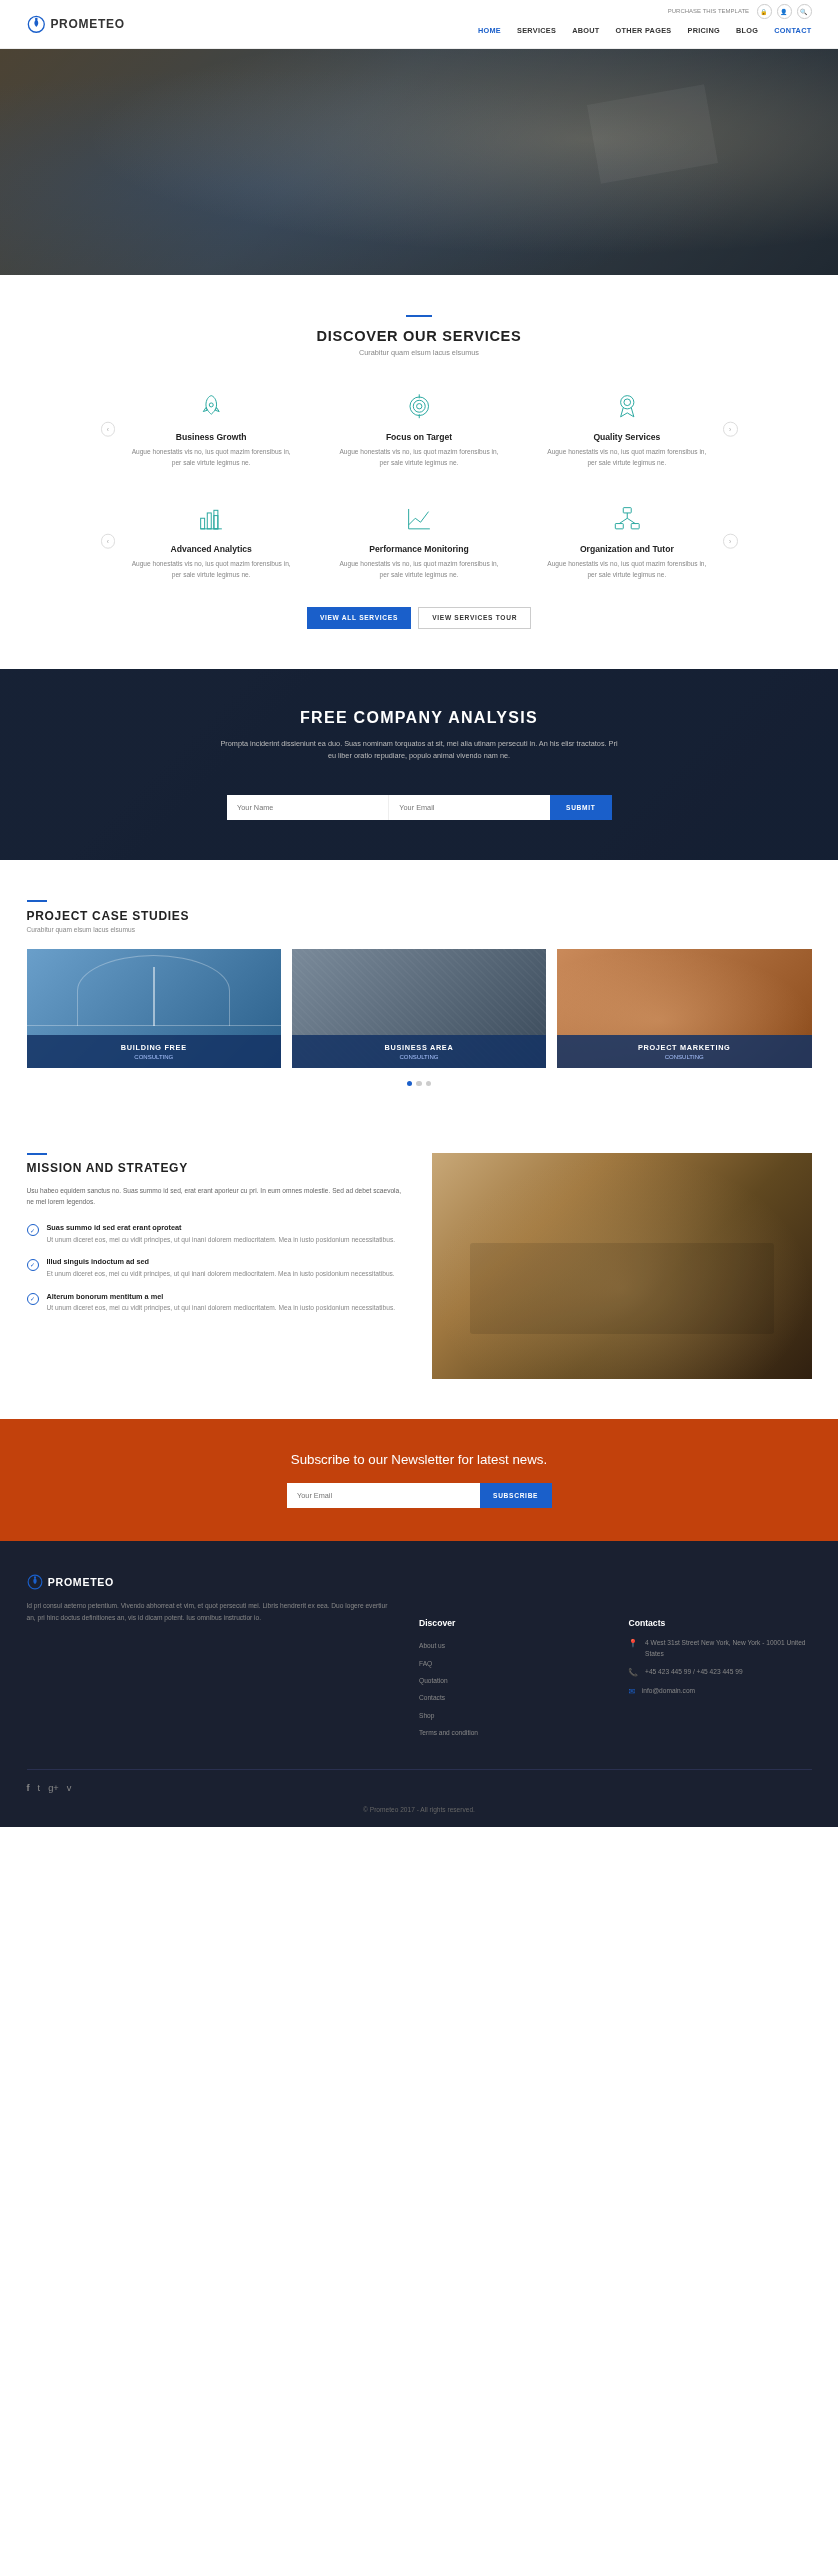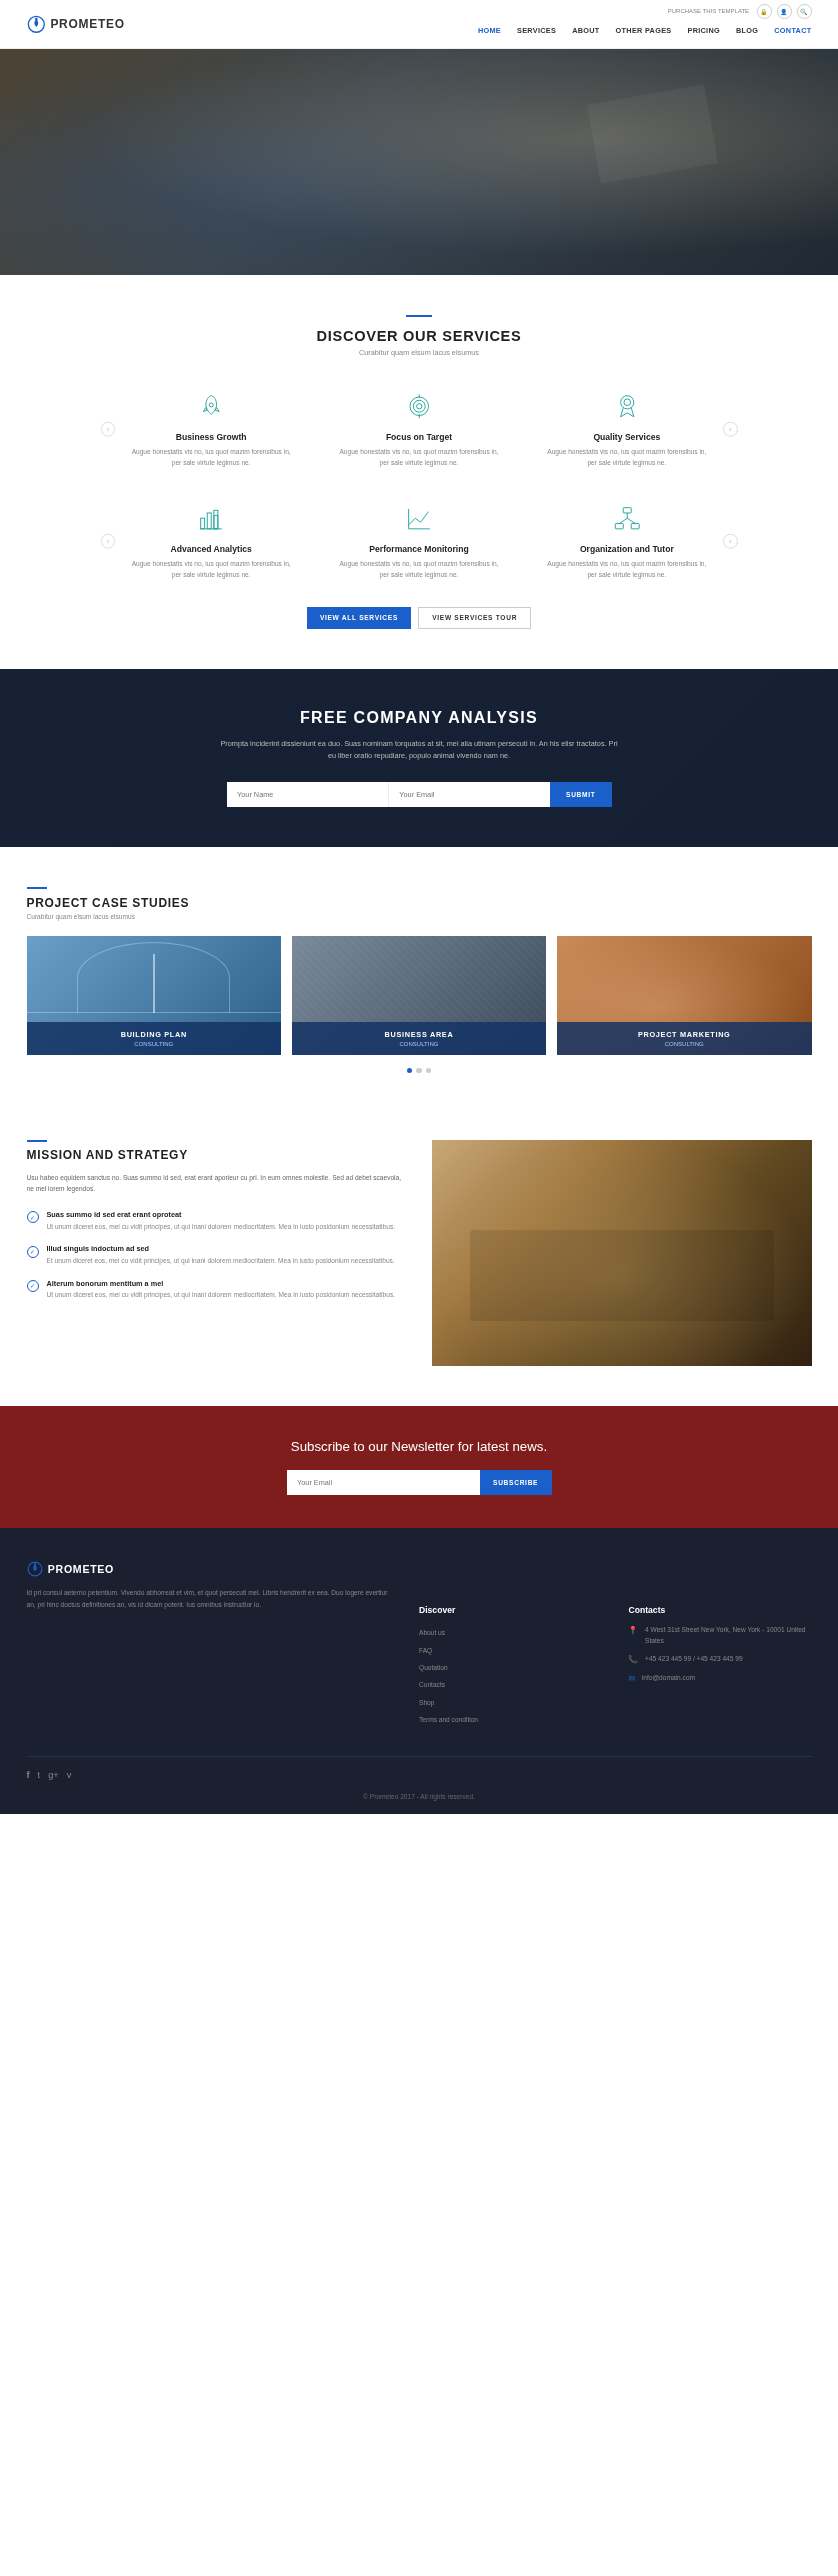--- a/index.html
+++ b/index.html
@@ -217,21 +217,21 @@
       font-size: 16px;
       font-weight: 700;
       color: #fff;
       letter-spacing: 1.3px;
       margin-bottom: 10.6px;
     }
     .analysis-desc {
       font-size: 7.3px;
       color: #bbb;
       max-width: 398px;
-      margin: 0 auto 20px;
+      margin: 0 auto 33px;
       line-height: 1.7;
     }
     .analysis-form {
       display: flex;
       gap: 0;
       max-width: 385px;
       margin: 0 auto;
     }
     .analysis-form input {
       flex: 1;
@@ -397,21 +397,21 @@
     }
     .mission-image::before {
       content: '';
       position: absolute;
       inset: 0;
       background: radial-gradient(ellipse at 60% 40%, rgba(200,160,100,0.4) 0%, transparent 60%);
     }
 
     
     .newsletter-section {
-      background: #7f1d1d;
+      background: #c2410c;
       padding: 33px 10px;
       text-align: center;
     }
     .newsletter-title {
       font-size: 13.3px;
       font-weight: 400;
       color: #fff;
       margin-bottom: 16px;
     }
     .newsletter-form {
@@ -749,21 +749,21 @@
     <div class="case-card">
       <div class="case-card-1" style="width:100%;height:100%;position:relative;">
 
         <div style="position:absolute;bottom:0;left:0;right:0;top:0;overflow:hidden;">
           <div style="position:absolute;left:50%;bottom:35%;width:2px;height:50%;background:rgba(255,255,255,0.5);transform:translateX(-50%);"></div>
           <div style="position:absolute;left:0;right:0;bottom:35%;height:1.3px;background:rgba(255,255,255,0.3);"></div>
           <div style="position:absolute;left:20%;right:20%;bottom:35%;height:60%;border:1.3px solid rgba(255,255,255,0.3);border-bottom:none;border-radius:100% 100% 0 0;"></div>
         </div>
       </div>
       <div class="case-card-overlay">
-        <div class="case-card-title">BUILDING PLAN</div>
+        <div class="case-card-title">BUILDING FREE</div>
         <div class="case-card-cat">CONSULTING</div>
       </div>
     </div>
     <div class="case-card">
       <div class="case-card-2" style="width:100%;height:100%;position:relative;">
         <div style="position:absolute;inset:0;background:repeating-linear-gradient(45deg,rgba(255,255,255,0.03) 0px,rgba(255,255,255,0.03) 1.3px,transparent 1.3px,transparent 5.3px);"></div>
       </div>
       <div class="case-card-overlay">
         <div class="case-card-title">BUSINESS AREA</div>
         <div class="case-card-cat">CONSULTING</div>

